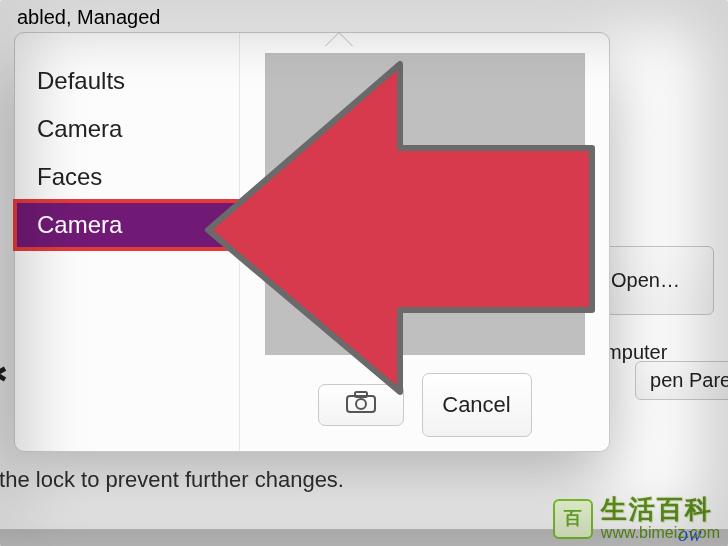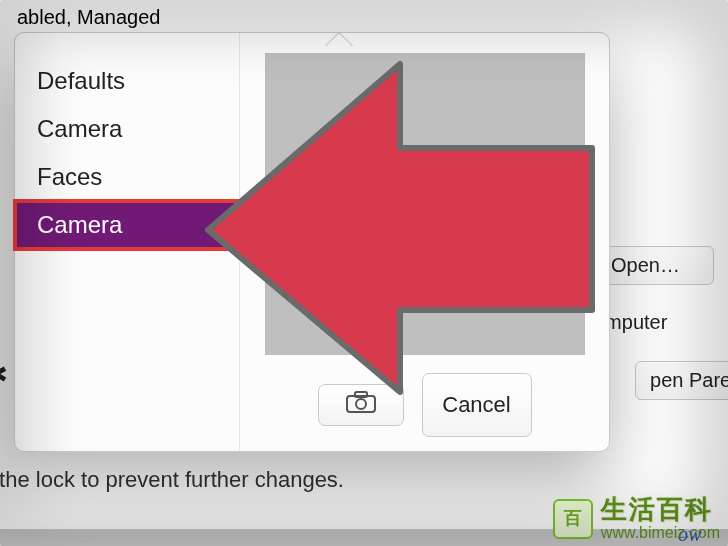--- a/index.html
+++ b/index.html
@@ -23,21 +23,21 @@
     }
     .back-sidebar-user .uline1 { font-weight: 600; letter-spacing: -0.3px; }
     .back-sidebar-user .uline2 { color: #000000; font-size: 20px; }
 
     .back-right-controls {
       position: absolute; right: -5px; top: 275px;
       width: 180px; text-align: left;
     }
     .open-btn {
       display: inline-block; min-width: 120px;
-      padding: 7px 16px; font-size: 20px; color: #222;
+      padding: 22px 16px; font-size: 20px; color: #222;
       background: linear-gradient(#fdfdfd,#f6f6f6);
       border: 1px solid #c9c9c9; border-radius: 6px; cursor: pointer;
     }
     .back-text { font-size: 20px; color: #222; margin-top: 26px; }
     .parental { position: absolute; right: -5px; top: 390px; font-size: 20px; color: #222; }
     .parental .pbtn {
       display: inline-block; padding: 7px 14px;
       background: linear-gradient(#fdfdfd,#f6f6f6);
       border: 1px solid #c9c9c9; border-radius: 6px;
     }

